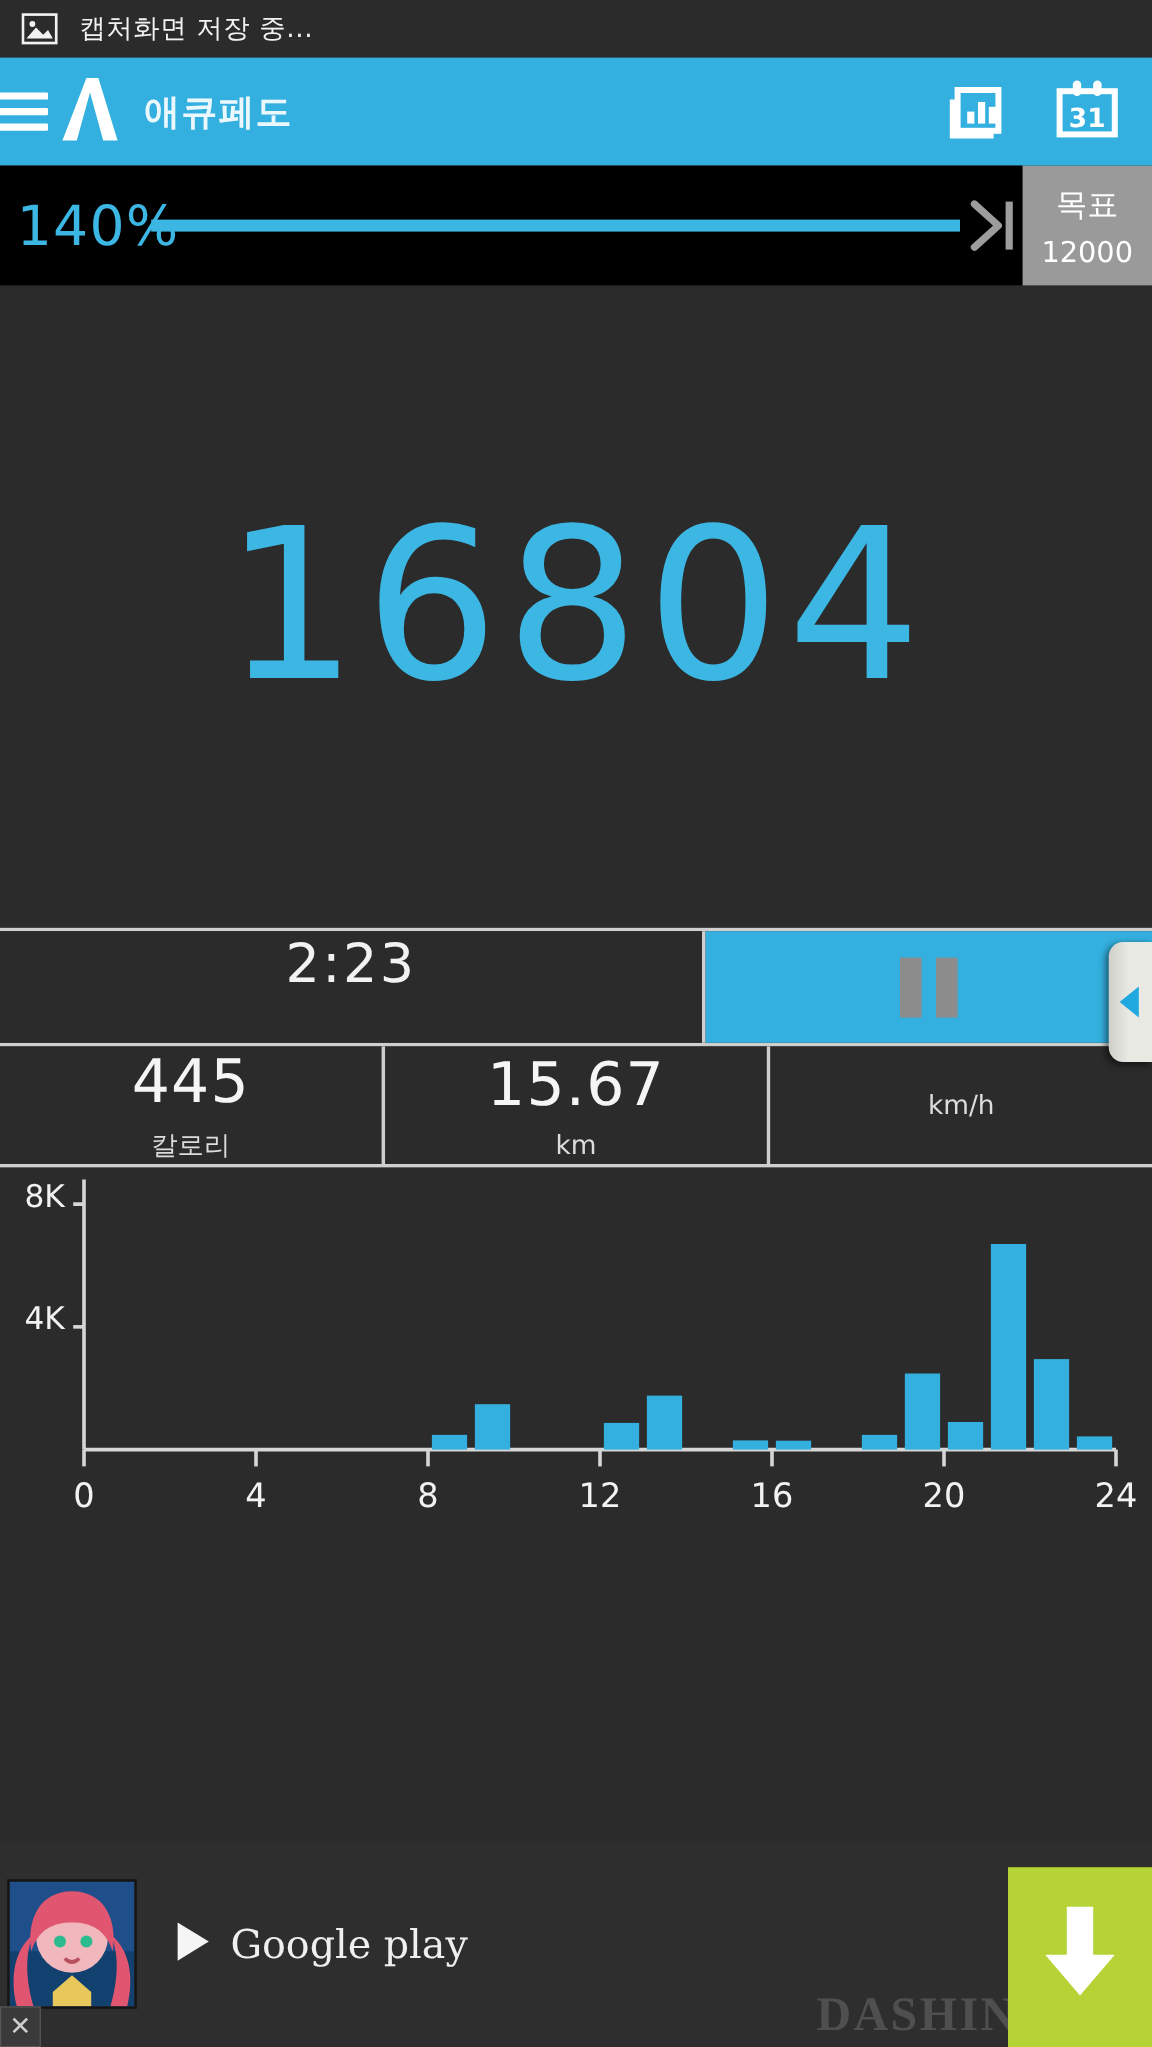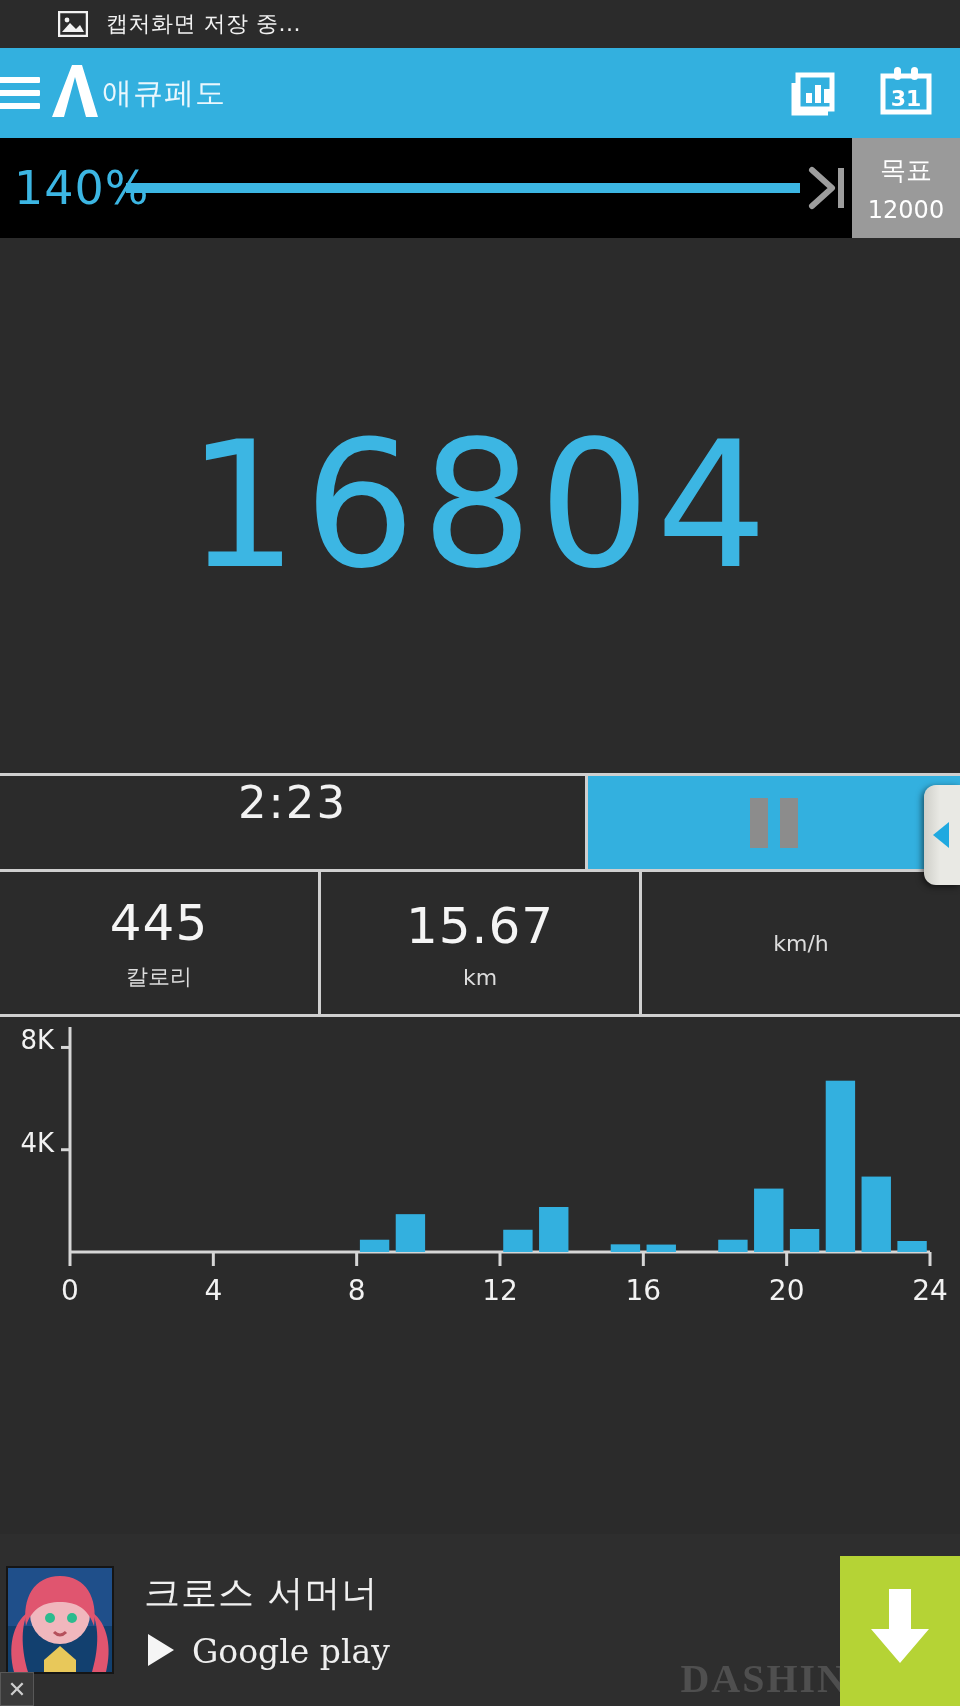--- a/index.html
+++ b/index.html
@@ -6,36 +6,36 @@
   html,body { width:960px; height:1706px; }
   body {
     font-family:"DejaVu Sans","Liberation Sans",sans-serif;
     background:#2b2b2b; overflow:hidden;
   }
   .phone { position:relative; width:960px; height:1706px; background:#2b2b2b; }
 
   
   .statusbar {
     height:48px; background:#2b2b2b; display:flex; align-items:center;
-    padding-left:18px; gap:18px;margin-left:40px;
+    padding-left:18px; gap:18px;
   }
   .status-img-icon { width:30px; height:26px; position:relative; flex:none; }
   .status-img-icon svg { display:block; }
   .status-text { color:#f2f2f2; font-size:22px; letter-spacing:.5px; }
 
   
   .appbar {
     height:90px; background:#33b0df; display:flex; align-items:center;
     padding:0 26px 0 0; position:relative;
   }
   .hamburger { width:44px; margin-left:-4px; display:flex; flex-direction:column;
     gap:7px; flex:none; cursor:pointer; }
   .hamburger i { display:block; height:6px; background:#fff; border-radius:1px; }
   .logo-a { flex:none; margin-left:6px; }
-  .app-title { color:#eaf7fd; font-size:30px; letter-spacing:1px; }
+  .app-title { color:#eaf7fd; font-size:30px; margin-left:18px; letter-spacing:1px;font-weight:bold; }
   .appbar-spacer { flex:1 1 auto; }
   .appbar-icon { flex:none; margin-left:36px; cursor:pointer; }
 
   
   .datestrip {
     height:52px; background:#f4f4f4; display:flex; align-items:center;
     justify-content:space-between; padding:0 8px; position:relative;
   }
   .date-cell { font-size:27px; white-space:nowrap; }
   .date-prev, .date-next { color:#a9a9a9; }
@@ -93,21 +93,21 @@
   }
   .timer-text { color:#f2f2f2; font-size:45px; letter-spacing:2px; }
   .pause-cell {
     flex:1 1 auto; background:#33b0df; display:flex;
     align-items:center; justify-content:center; cursor:pointer;
   }
   .pause-glyph { display:flex; gap:12px; }
   .pause-glyph i { display:block; width:18px; height:50px; background:#8c8c8c; }
 
   
-  .statsrow { height:148px; display:flex; border-top:3px solid #cfcfcf;
+  .statsrow { height:104px; display:flex; border-top:3px solid #cfcfcf;
     border-bottom:3px solid #cfcfcf; }
   .stat {
     flex:1 1 0; display:flex; flex-direction:column; align-items:center;
     justify-content:center; gap:10px; background:#2b2b2b;
     border-right:3px solid #cfcfcf;
   }
   .stat:last-child { border-right:0; }
   .stat-value { color:#f5f5f5; font-size:50px; letter-spacing:1px; }
   .stat-label { color:#dcdcdc; font-size:22px; }
 
@@ -291,21 +291,20 @@
         <path d="M52 8 C78 8 90 30 86 58 C80 40 68 34 52 34 C36 34 24 40 18 58 C14 30 26 8 52 8 Z" fill="#e0556f"></path>
         <path d="M20 44 C12 60 14 84 20 104 L6 104 C0 80 4 56 20 44 Z" fill="#e0556f"></path>
         <path d="M84 44 C92 60 90 84 84 104 L98 104 C104 80 100 56 84 44 Z" fill="#e0556f"></path>
         <circle cx="42" cy="50" r="5" fill="#2bbb8e"></circle>
         <circle cx="64" cy="50" r="5" fill="#2bbb8e"></circle>
         <path d="M46 64 Q52 70 58 64" fill="none" stroke="#b5505c" stroke-width="3"></path>
         <path d="M36 92 L52 78 L68 92 L68 104 L36 104 Z" fill="#e8c85a"></path>
       </svg>
     </div>
     <div class="ad-body">
-      <span class="ad-title">크로스 서머너</span>
       <span class="ad-gp">
         <span>
           <svg width="34" height="36" viewBox="0 0 34 36">
             <path d="M4 2 L30 18 L4 34 Z" fill="#f5f5f5"></path>
             <path d="M4 2 L30 18 L4 34 Z" fill="#2b2b2b" transform="translate(6,0) scale(0.62,1)" opacity="0"></path>
           </svg>
         </span>
         <span class="ad-gp-text">Google play</span>
       </span>
     </div>

